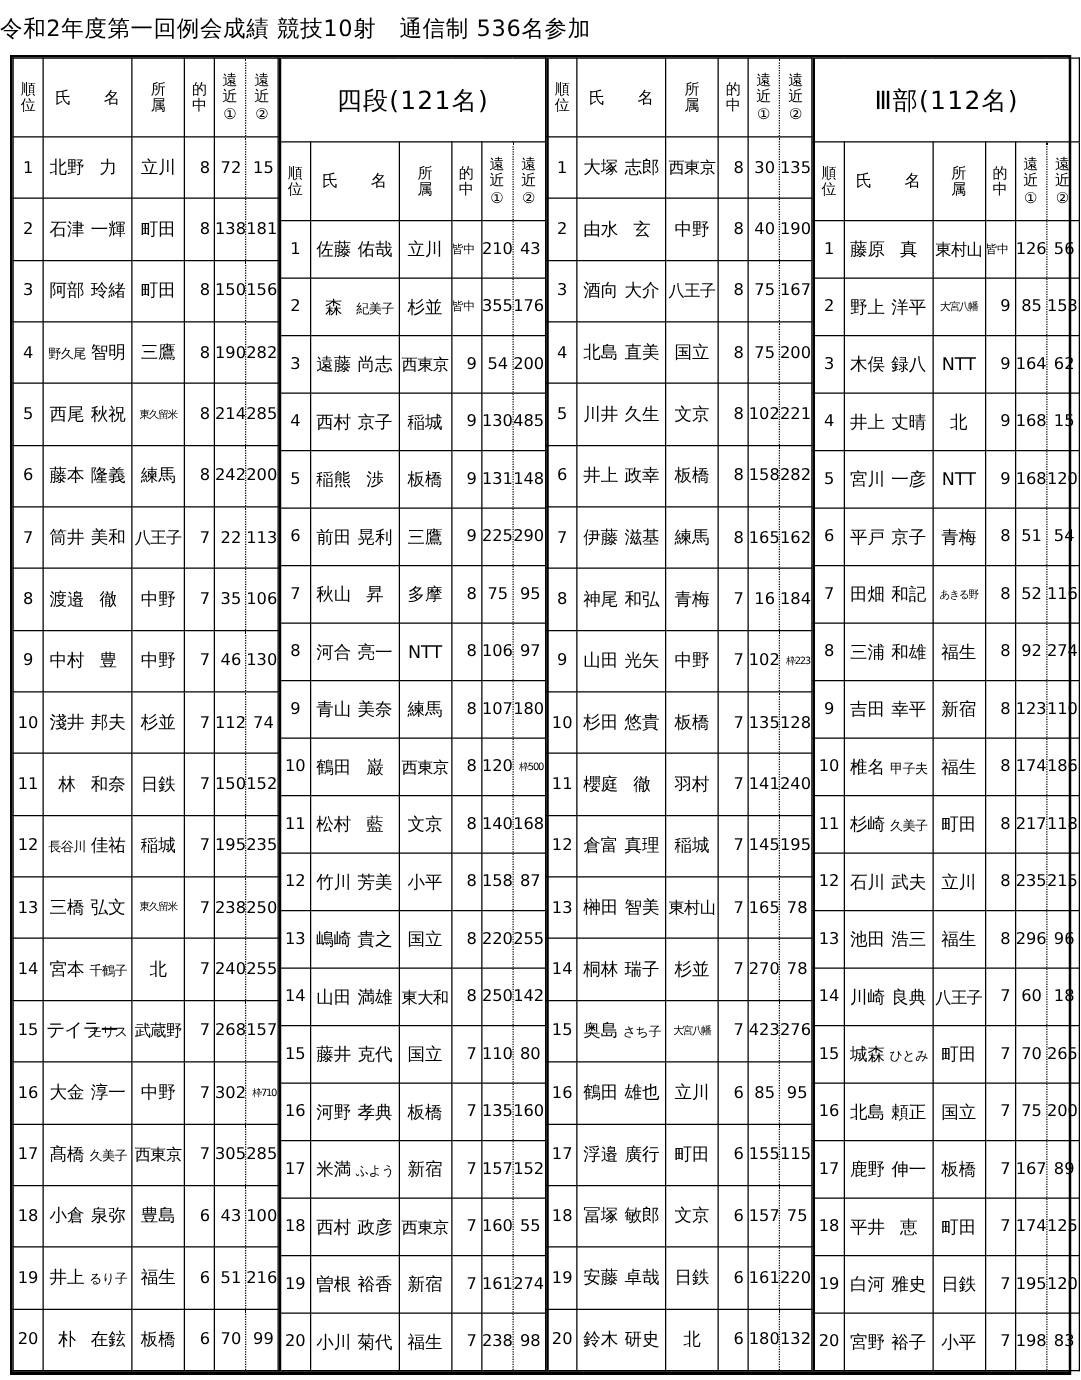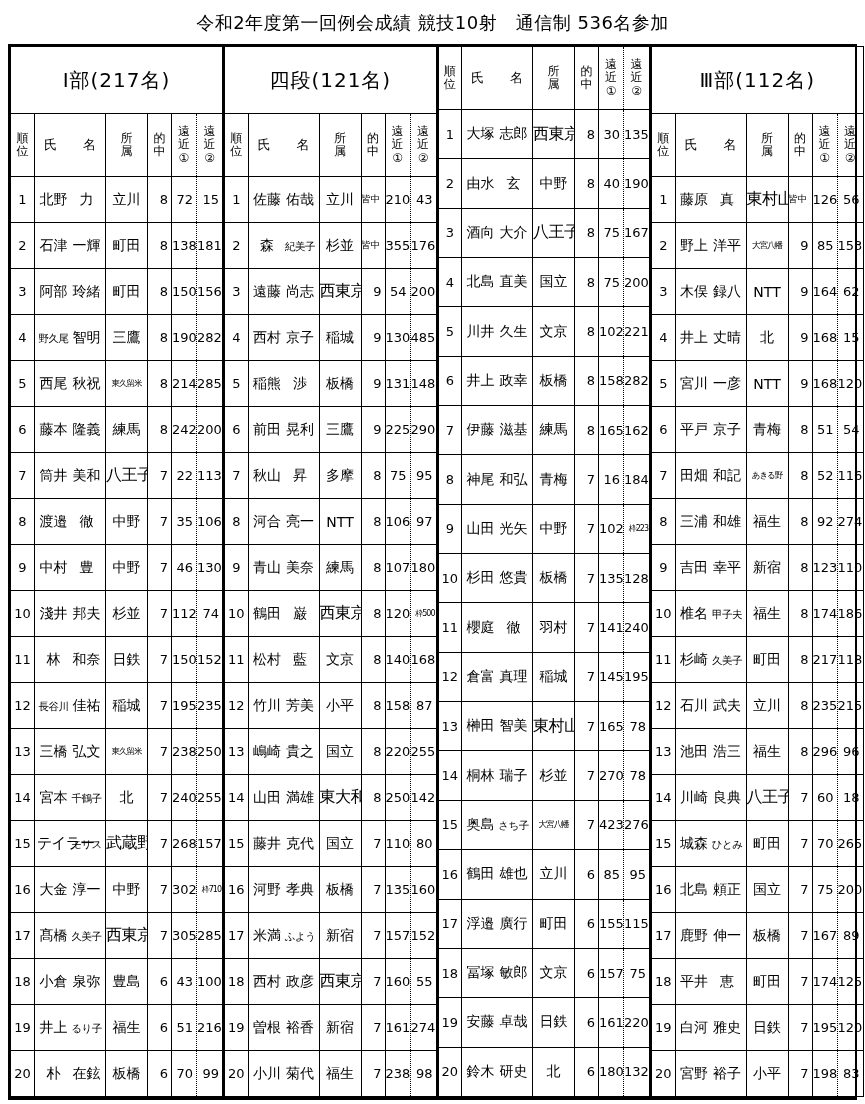--- a/index.html
+++ b/index.html
@@ -4,21 +4,20 @@
 <style>
   html,body { margin:0; padding:0; background:#fff; }
   body {
     width:865px; height:1104px;
     color:#000;
     font-family:"DejavU Sans","DejaVu Sans",sans-serif;
     font-family:"DejaVu Sans",sans-serif;
     -webkit-font-smoothing:none;
   }
   .title {
-    text-align:center;
     font-size:18px;
     letter-spacing:0.5px;
     padding:11px 0 9px 0;
   }
   .tables {
     display:flex;
     margin:0 8px;
     border:2px solid #000;
     border-bottom-width:3px;
   }
@@ -48,21 +47,21 @@
     display:flex; justify-content:space-between;
     font-size:13px; padding:0 9px;
   }
   td { height:45px; font-size:13px; vertical-align:middle; }
   td.rank { text-align:center; }
   td.name { padding:0 2px; }
   td.name .part { display:inline-block; width:50%; text-align:center; font-size:14px; }
   td.name .part.sm { font-size:10.5px; letter-spacing:-0.5px;text-align:center; }
   td.name .part.xs { font-size:15px; letter-spacing:-1px; }
   td.affil { text-align:center; font-size:14px; }
-  td.affil.sm { font-size:16px; letter-spacing:-0.5px; }
+  td.affil.sm { font-size:13px; letter-spacing:-0.5px; }
   td.affil.xs { font-size:8.5px; letter-spacing:-1px; }
   td.num { text-align:right; padding-right:3px; }
   td.hits.kaichu { font-size:9.5px; letter-spacing:-0.5px; text-align:left; padding-right:1px; }
   td.e2.special { font-size:8px; letter-spacing:-1px; padding-right:1px; }
   
   th.c4, td.c4 { border-right:1px dotted #000; }
   th.c5, td.c5 { border-left:1px dotted #000; }
 </style>
 </head>
 <body>
@@ -74,23 +73,20 @@
       <colgroup>
         <col style="width: 24px;">
         <col style="width: 71px;">
         <col style="width: 42px;">
         <col style="width: 24px;">
         <col style="width: 25px;">
         <col style="width: 26px;">
       </colgroup>
       <thead>
         <tr>
-          <th colspan="6" class="group-header">Ⅰ部(217名)</th>
-        </tr>
-        <tr>
           <th class="col-head c0">
             <div class="vtext">
               <span>順</span>
               <span>位</span>
             </div>
           </th>
           <th class="col-head c1">
             <div class="htext">
               <span>氏</span>
               <span>名</span>

